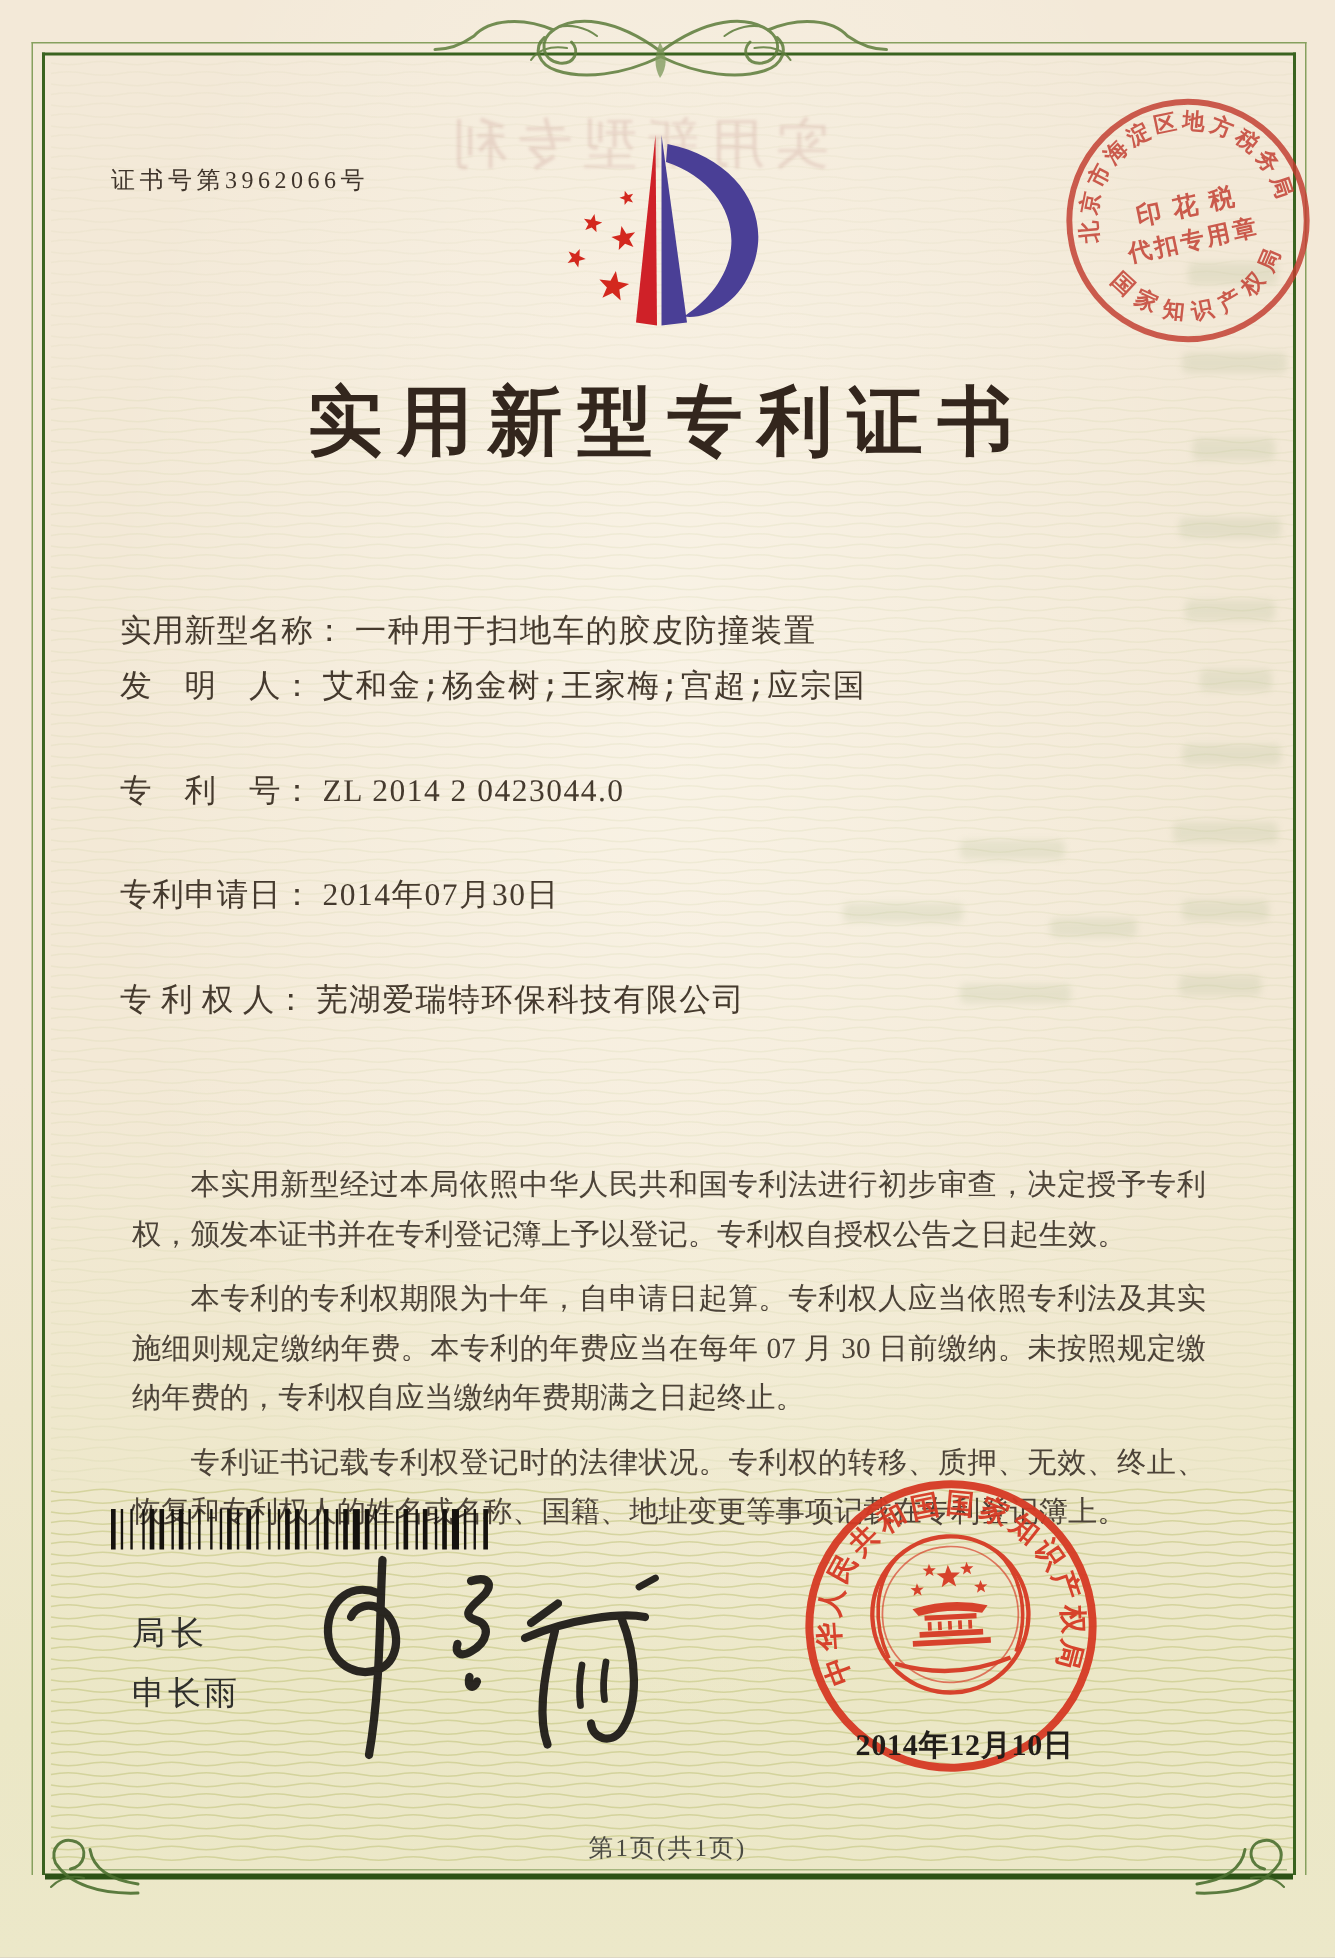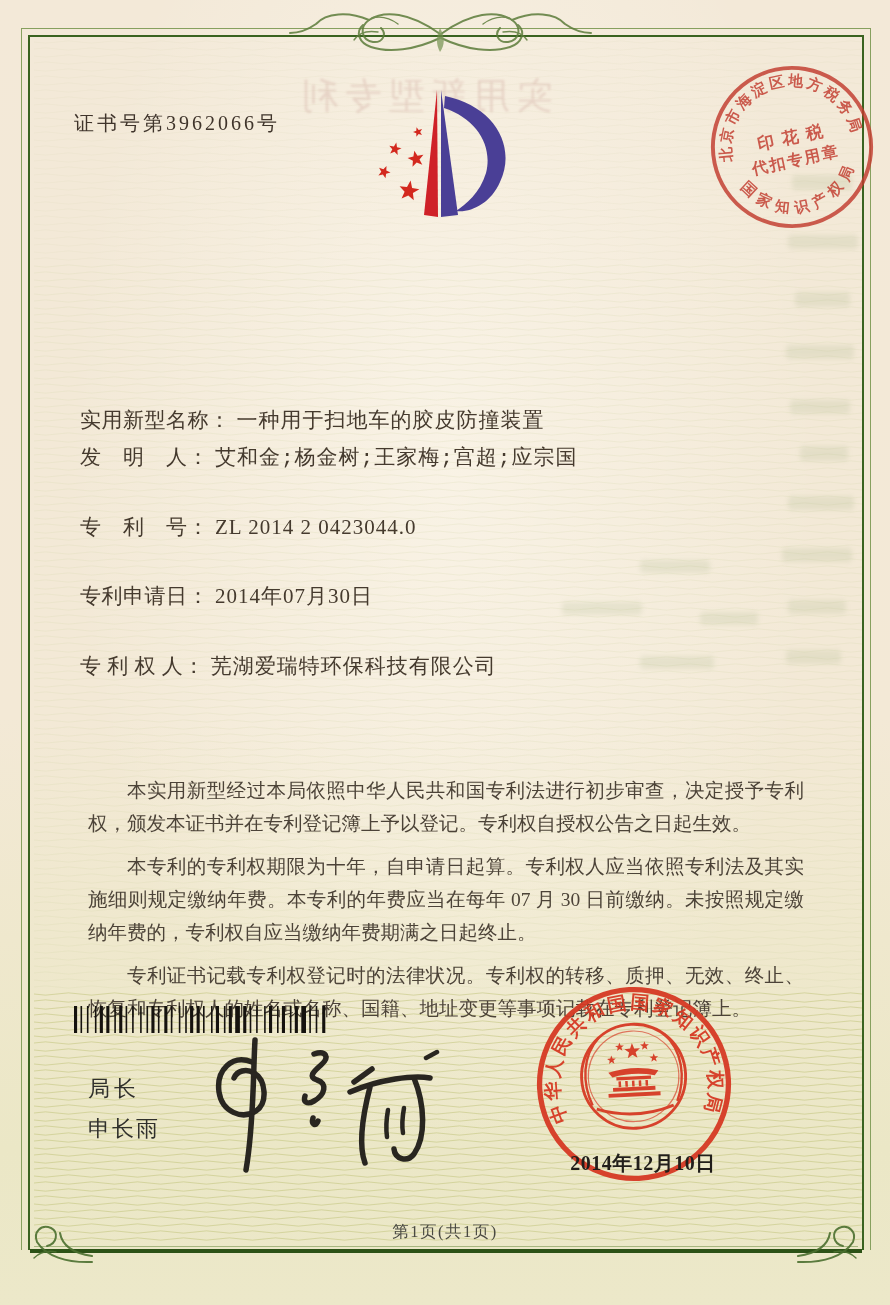--- a/index.html
+++ b/index.html
@@ -15,21 +15,21 @@
   
   .frame-outer{left:21px;top:28px;right:19px;height:1221px;
     border-top:1.5px solid #86a05e;border-left:1.5px solid #86a05e;border-right:1.5px solid #86a05e;}
   .frame-inner{left:28px;top:35px;right:26px;height:1213px;
     border-top:2.5px solid #3a6320;border-left:2.5px solid #3a6320;border-right:2.5px solid #3a6320;}
   .bottom-rule-light{left:34px;right:32px;top:1246px;height:1px;background:#a6b67f;}
   .bottom-rule{left:30px;right:28px;top:1249px;height:4px;background:#2c5216;}
   .ghost-title{left:295px;top:72px;font-size:36px;letter-spacing:7px;color:#c08e86;opacity:.26;
     transform:scaleX(-1);filter:blur(1px);white-space:nowrap;}
   .ghost-smudge{background:#8aa06a;opacity:.14;filter:blur(2.5px);border-radius:4px;}
-  .cert-no{left:74px;top:110px;font-size:20px;letter-spacing:3px;color:#3f342b;white-space:nowrap;}
+  .cert-no{left:74px;top:110px;font-size:16px;letter-spacing:3px;color:#3f342b;white-space:nowrap;}
   .title{left:0;right:0;top:248px;margin:0;text-align:center;font-size:50px;font-weight:700;
     letter-spacing:10px;color:#33261d;white-space:nowrap;}
   .field-row{left:80px;font-size:21px;color:#453a2e;white-space:nowrap;letter-spacing:.5px;}
   .field-row .val{margin-left:6px;letter-spacing:1px;}
   .body-text{left:78px;width:736px;top:764px;font-size:19.5px;line-height:33px;color:#4c4338;
     text-align:justify;}
   .body-text p{margin:10px;text-indent:2em;}
   .director-label{left:88px;top:1074px;font-size:22px;letter-spacing:4px;color:#30302c;
     font-family:Liberation Sans, sans-serif;}
   .director-name{left:88px;top:1114px;font-size:22px;letter-spacing:2px;color:#30302c;
@@ -298,20 +298,21 @@
         <textPath href="#stamp-arc-top" startOffset="50%" text-anchor="middle">北京市海淀区地方税务局</textPath>
       </text>
       <text font-size="15" letter-spacing="6" font-weight="700">
         <textPath href="#stamp-arc-bottom" startOffset="50%" text-anchor="middle">国家知识产权局</textPath>
       </text>
       <text x="94" y="86" text-anchor="middle" font-size="17" font-weight="700" letter-spacing="8">印花税</text>
       <text x="91" y="109" text-anchor="middle" font-size="16" font-weight="700" letter-spacing="2">代扣专用章</text>
     </g>
   </svg>
 
+  <h1 class="abs title">实用新型专利证书</h1>
 
   <div class="abs field-row" style="top:374px;margin-top:32px;">
     <span>实用新型名称：</span><span class="val">一种用于扫地车的胶皮防撞装置</span>
   </div>
   <div class="abs field-row" style="top:443px;font-family:Liberation Mono, monospace;">
     <span>发　明　人：</span><span class="val">艾和金;杨金树;王家梅;宫超;应宗国</span>
   </div>
   <div class="abs field-row" style="top:513px;">
     <span>专　利　号：</span><span class="val">ZL 2014 2 0423044.0</span>
   </div>

